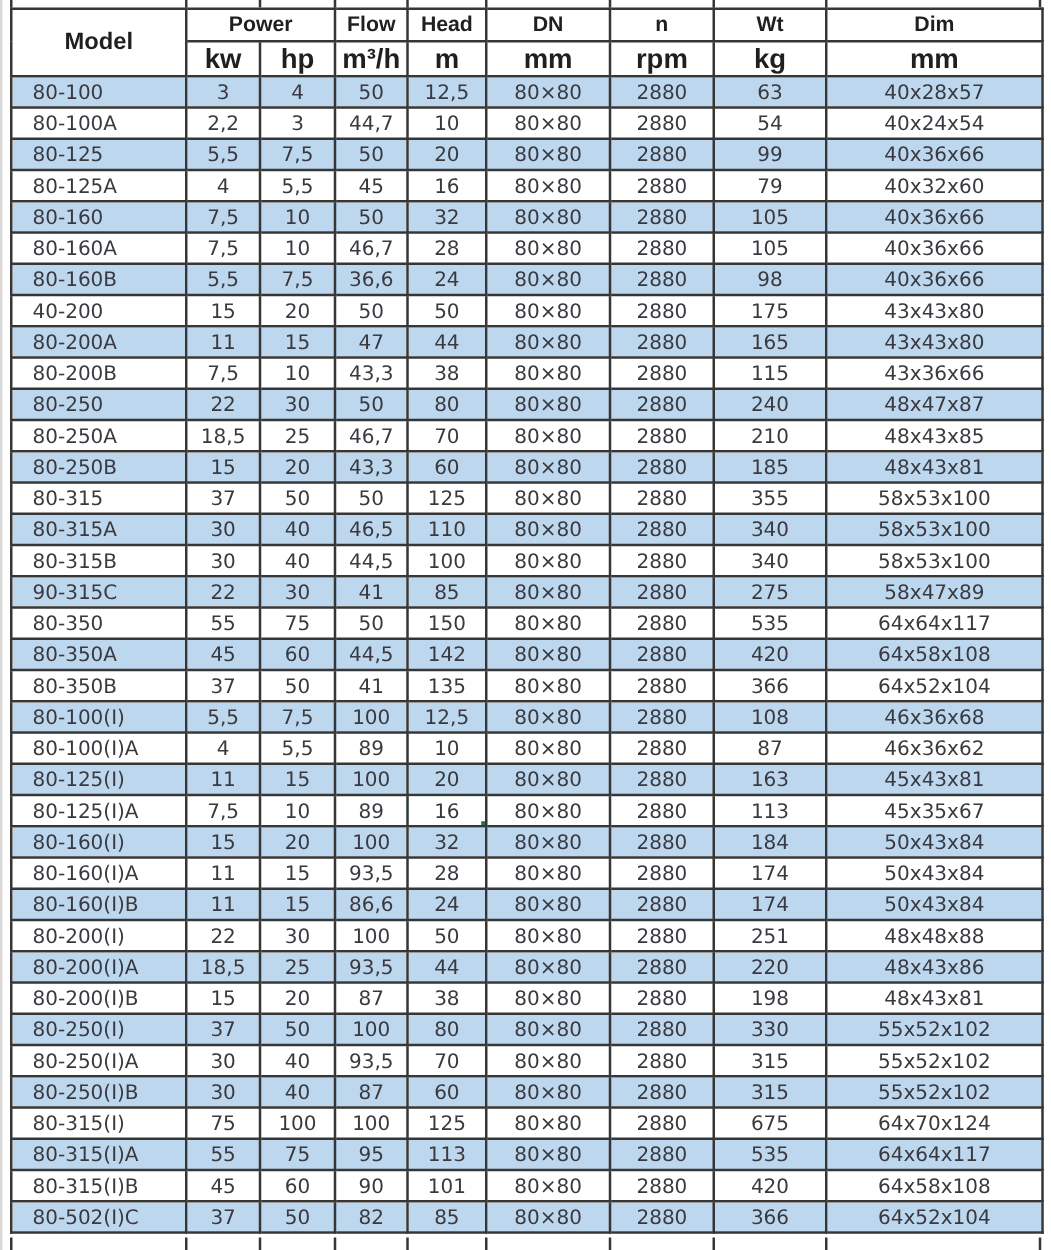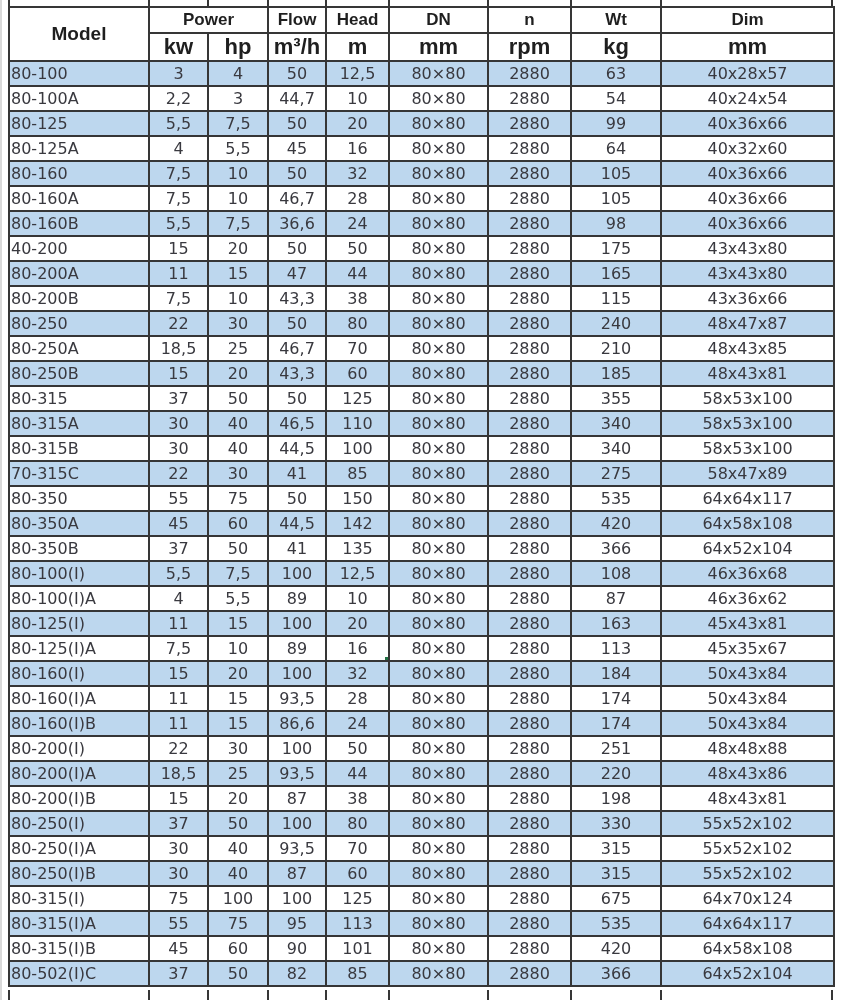--- a/index.html
+++ b/index.html
@@ -44,21 +44,21 @@
     background:#ffffff;color:var(--head-text);
     font-family:"Liberation Sans",sans-serif;font-weight:bold;
   }
   th.h-top{font-size:17px;height:26px;}
   th.h-unit{font-size:22px;height:24px;}
   th.h-model{font-size:19px;}
   td{
     height:23px;line-height:23px;
     font-size:16px;color:var(--text);
   }
-  td.model-cell{text-align:left;padding-left:1px;}
+  td.model-cell{text-align:left;padding-left:16px;}
   tr.shaded td{background:var(--shade);}
   tr:not(.shaded) td{background:#ffffff;}
   
   td.selected{position:relative;z-index:2;}
   td.selected::before{
     content:"";position:absolute;top:-2px;left:-2px;right:-2px;bottom:-2px;
     border:2px solid var(--sel);pointer-events:none;
   }
   td.selected::after{
     content:"";position:absolute;right:-4px;bottom:-4px;width:6px;height:6px;
@@ -153,21 +153,21 @@
           <td>40x36x66</td>
         </tr>
         <tr>
           <td class="model-cell">80-125A</td>
           <td>4</td>
           <td>5,5</td>
           <td>45</td>
           <td>16</td>
           <td>80×80</td>
           <td>2880</td>
-          <td>64</td>
+          <td>79</td>
           <td>40x32x60</td>
         </tr>
         <tr class="shaded">
           <td class="model-cell">80-160</td>
           <td>7,5</td>
           <td>10</td>
           <td>50</td>
           <td>32</td>
           <td>80×80</td>
           <td>2880</td>
@@ -289,21 +289,21 @@
           <td>30</td>
           <td>40</td>
           <td>44,5</td>
           <td>100</td>
           <td>80×80</td>
           <td>2880</td>
           <td>340</td>
           <td>58x53x100</td>
         </tr>
         <tr class="shaded">
-          <td class="model-cell">70-315C</td>
+          <td class="model-cell">90-315C</td>
           <td>22</td>
           <td>30</td>
           <td>41</td>
           <td>85</td>
           <td>80×80</td>
           <td>2880</td>
           <td>275</td>
           <td>58x47x89</td>
         </tr>
         <tr>

